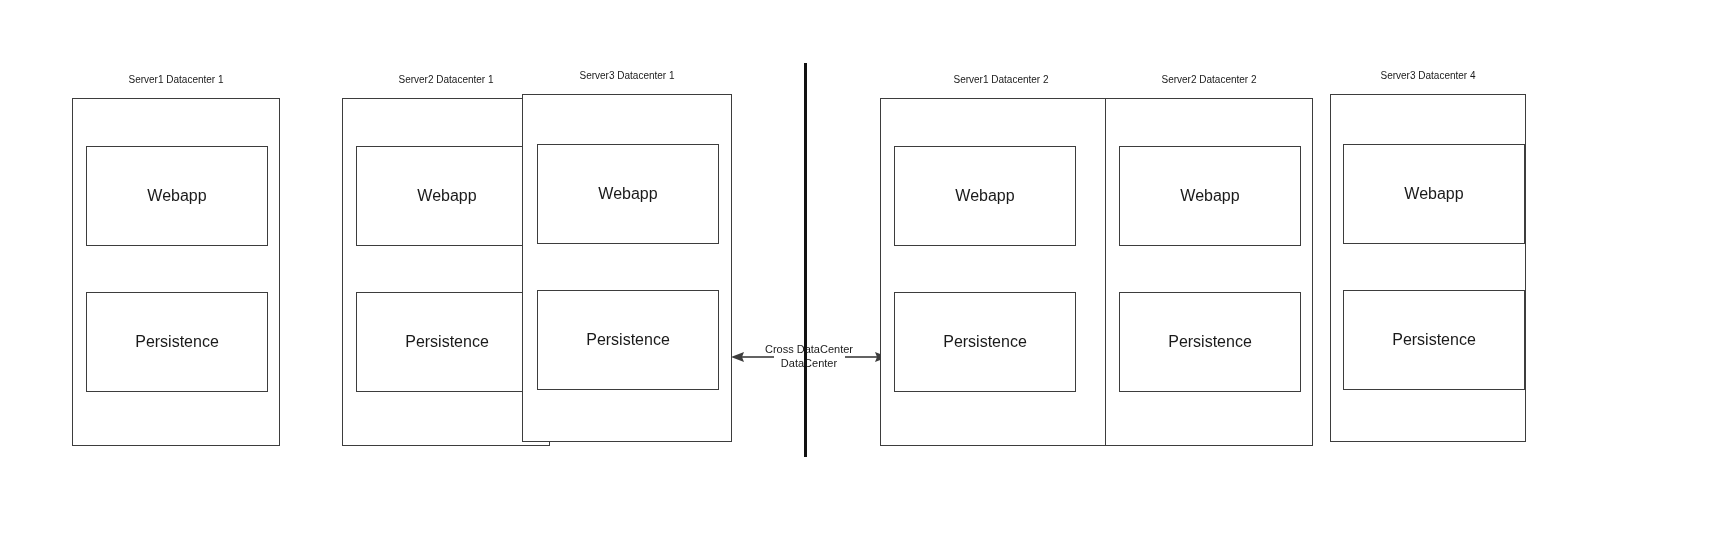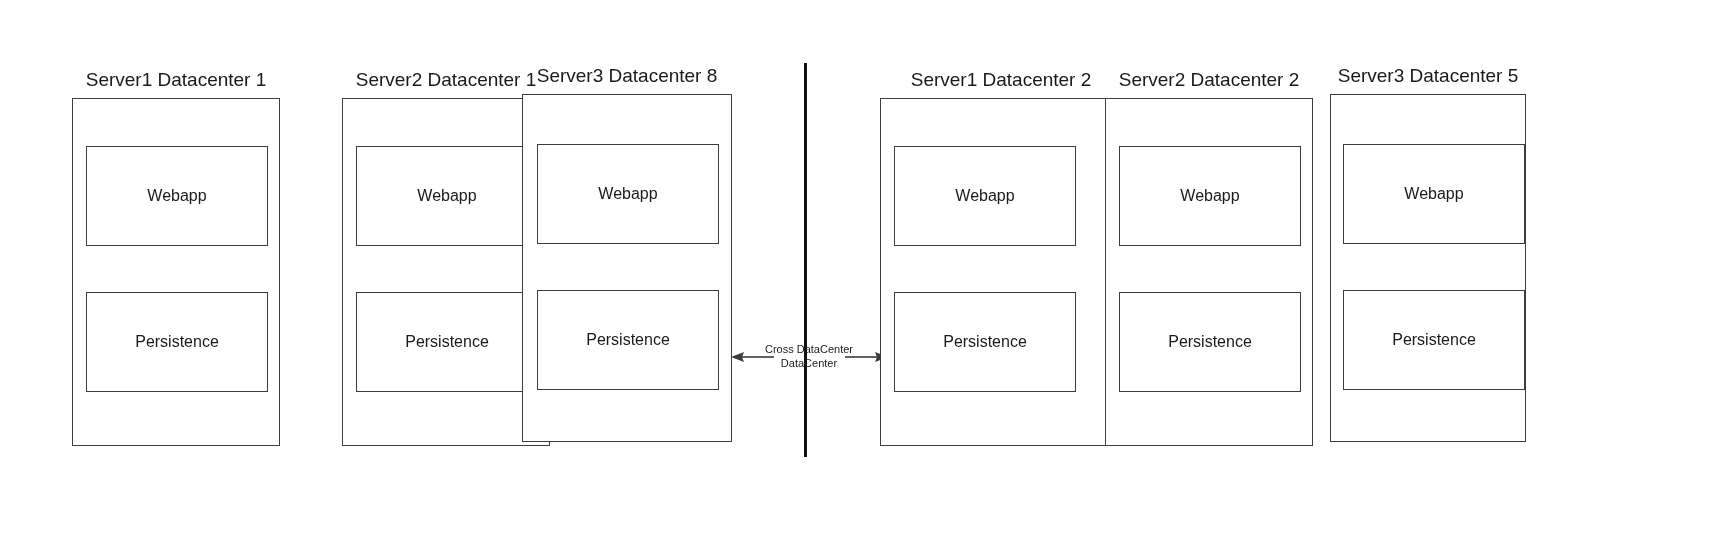--- a/index.html
+++ b/index.html
@@ -22,21 +22,21 @@
 
   
   .server-col {
     position: absolute;
   }
   .server-title {
     position: absolute;
     left: 0;
     width: 100%;
     text-align: center;
-    font-size: 19px;
+    font-size: 10px;
     line-height: 16px;
     color: #1a1a1a;
     white-space: nowrap;
   }
   .server-box {
     position: absolute;
     left: 0;
     width: 100%;
     box-sizing: border-box;
     border: 1.6px solid #3d3d3d;
@@ -103,21 +103,21 @@
     <div class="server-box" style="top:26px; height:348px;"></div>
     <div class="component-box" style="left:14px; top:74px; width:182px; height:100px;">
       <span class="component-label">Webapp</span>
     </div>
     <div class="component-box" style="left:14px; top:220px; width:182px; height:100px;">
       <span class="component-label">Persistence</span>
     </div>
   </div>
 
   <div class="server-col" style="left:522px; top:68px; width:210px; height:374px;">
-    <div class="server-title" style="top:0px;">Server3 Datacenter 8</div>
+    <div class="server-title" style="top:0px;">Server3 Datacenter 1</div>
     <div class="server-box" style="top:26px; height:348px;"></div>
     <div class="component-box" style="left:15px; top:76px; width:182px; height:100px;">
       <span class="component-label">Webapp</span>
     </div>
     <div class="component-box" style="left:15px; top:222px; width:182px; height:100px;">
       <span class="component-label">Persistence</span>
     </div>
   </div>
 
   <div id="dc-divider" style="left:804px; top:63px; width:2.6px; height:394px;"></div>
@@ -156,21 +156,21 @@
     <div class="server-box" style="top:26px; height:348px;"></div>
     <div class="component-box" style="left:14px; top:74px; width:182px; height:100px;">
       <span class="component-label">Webapp</span>
     </div>
     <div class="component-box" style="left:14px; top:220px; width:182px; height:100px;">
       <span class="component-label">Persistence</span>
     </div>
   </div>
 
   <div class="server-col" style="left:1330px; top:68px; width:196px; height:374px;">
-    <div class="server-title" style="top:0px;">Server3 Datacenter 5</div>
+    <div class="server-title" style="top:0px;">Server3 Datacenter 4</div>
     <div class="server-box" style="top:26px; height:348px;"></div>
     <div class="component-box" style="left:13px; top:76px; width:182px; height:100px;">
       <span class="component-label">Webapp</span>
     </div>
     <div class="component-box" style="left:13px; top:222px; width:182px; height:100px;">
       <span class="component-label">Persistence</span>
     </div>
   </div>
 
 </div>

